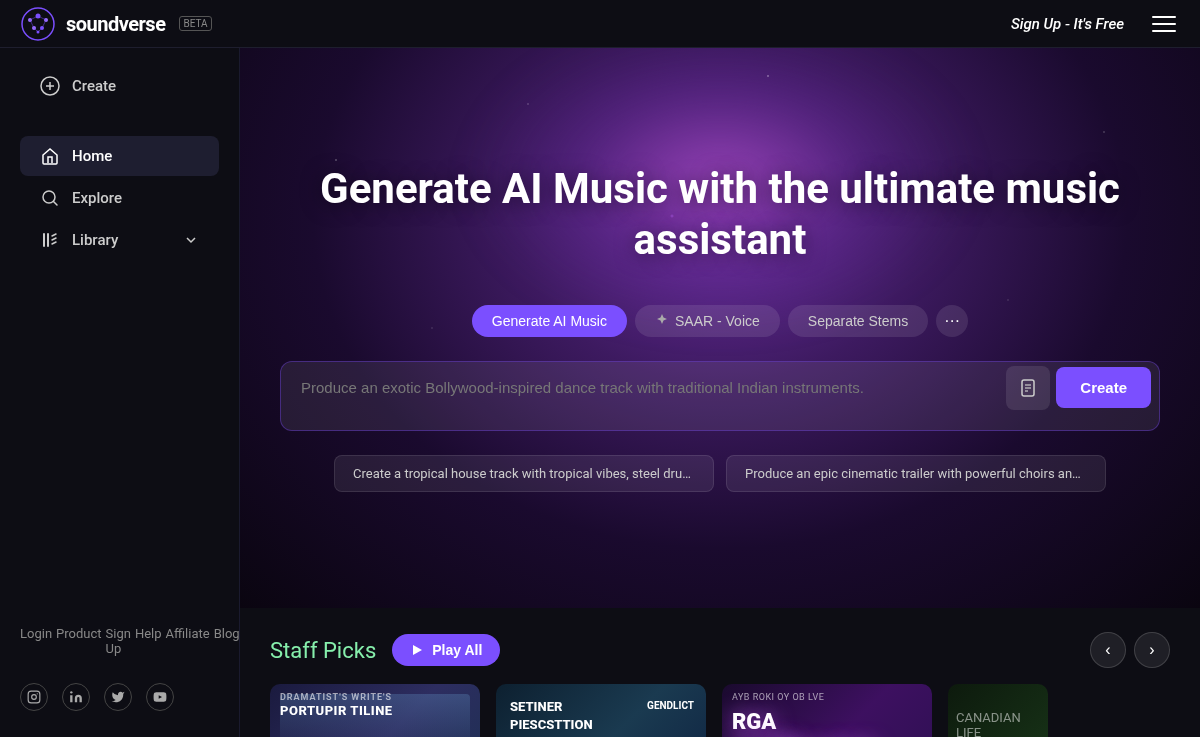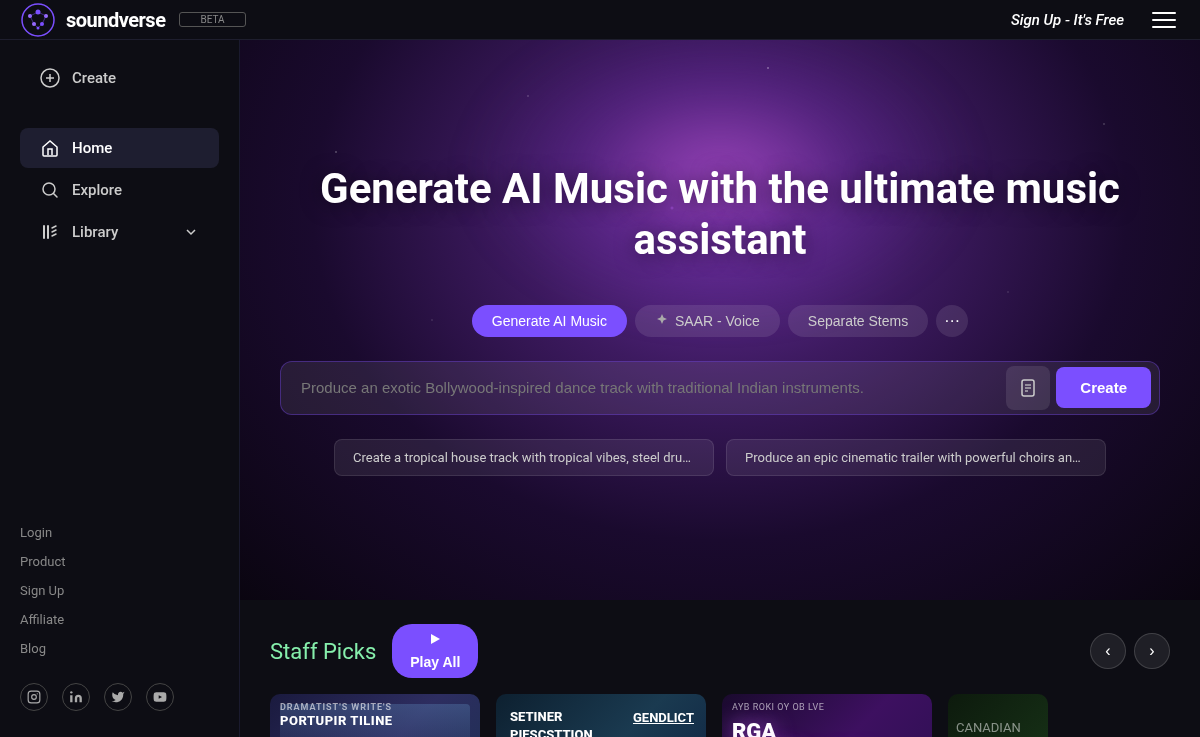--- a/index.html
+++ b/index.html
@@ -9,21 +9,21 @@
       color: #fff;
       width: 1200px;
       height: 737px;
       overflow: hidden;
       display: flex;
       flex-direction: column;
     }
 
     
     .topnav {
-      height: 40px;
+      height: 48px;
       background: #0d0d14;
       display: flex;
       align-items: center;
       justify-content: space-between;
       padding: 0 20px;
       border-bottom: 1px solid #1e1e2e;
       flex-shrink: 0;
       z-index: 10;
     }
     .logo-area {
@@ -40,21 +40,21 @@
       font-weight: 700;
       color: #fff;
       letter-spacing: -0.5px;
     }
     .logo-beta {
       font-size: 10px;
       color: #888;
       margin-left: 4px;
       border: 1px solid #555;
       border-radius: 3px;
-      padding: 1px 20px;
+      padding: 1px 3px;
     }
     .nav-right {
       display: flex;
       align-items: center;
       gap: 24px;
       font-style: italic;
     }
     .signup-link {
       font-size: 15px;
       color: #fff;
@@ -135,21 +135,21 @@
     }
     .sidebar-item-library .lib-label {
       flex: 1;
     }
     .sidebar-spacer {
       flex: 1;
     }
     .sidebar-bottom {
       padding: 8px 20px;
       display: flex;
-      flex-direction: column;
+      flex-direction: row;
       gap: 4px;
     }
     .sidebar-link {
       font-size: 13px;
       color: #888;
       padding: 5px 0;
       cursor: pointer;
     }
     .social-icons {
       display: flex;
@@ -276,21 +276,21 @@
       font-size: 16px;
     }
 
     
     .input-row {
       display: flex;
       align-items: center;
       background: rgba(255,255,255,0.08);
       border: 1px solid rgba(100,60,200,0.5);
       border-radius: 12px;
-      padding: 4px 8px 4px 20px;
+      padding: 4px 8px 20px 20px;
       max-width: 900px;
       margin: 0 auto;
     }
     .prompt-input {
       flex: 1;
       background: transparent;
       border: none;
       outline: none;
       color: #aaa;
       font-size: 15px;
@@ -372,21 +372,20 @@
       align-items: center;
       gap: 8px;
       background: #7b4fff;
       color: #fff;
       border: none;
       border-radius: 20px;
       padding: 8px 18px;
       font-size: 14px;
       font-weight: 600;
       cursor: pointer;
-      flex-direction: column;
     }
     .nav-arrows {
       display: flex;
       gap: 8px;
     }
     .nav-arrow {
       width: 36px;
       height: 36px;
       border-radius: 50%;
       background: rgba(255,255,255,0.08);
@@ -444,24 +443,23 @@
       font-size: 13px;
       font-weight: 800;
       text-align: center;
       white-space: pre;
       line-height: 1.4;
     }
     .card-2-gendlict {
       position: absolute;
       top: 16px;
       right: 12px;
-      font-size: 13px;
+      font-size: 10px;
       font-weight: 700;
       color: #fff;
-      text-decoration: underline;
     }
     .card-3::after {
       content: 'RGA\nOIOPS';
       position: absolute;
       top: 50%;
       left: 50%;
       transform: translate(-50%, -50%);
       color: #fff;
       font-size: 18px;
       font-weight: 900;
@@ -548,20 +546,21 @@
         </svg>
       </div>
     </div>
 
     <div class="sidebar-spacer"></div>
 
     <div class="sidebar-bottom">
       <span class="sidebar-link">Login</span>
       <span class="sidebar-link">Product</span>
       <span class="sidebar-link">Sign Up</span>
+      <span class="sidebar-link">Help</span>
       <span class="sidebar-link">Affiliate</span>
       <span class="sidebar-link">Blog</span>
     </div>
 
     <div class="social-icons">
       <div class="social-icon">
         <svg width="14" height="14" viewBox="0 0 24 24" fill="none" stroke="currentColor" stroke-width="2">
           <rect x="2" y="2" width="20" height="20" rx="5" ry="5"></rect>
           <circle cx="12" cy="12" r="4"></circle>
           <circle cx="17.5" cy="6.5" r="1" fill="currentColor" stroke="none"></circle>

